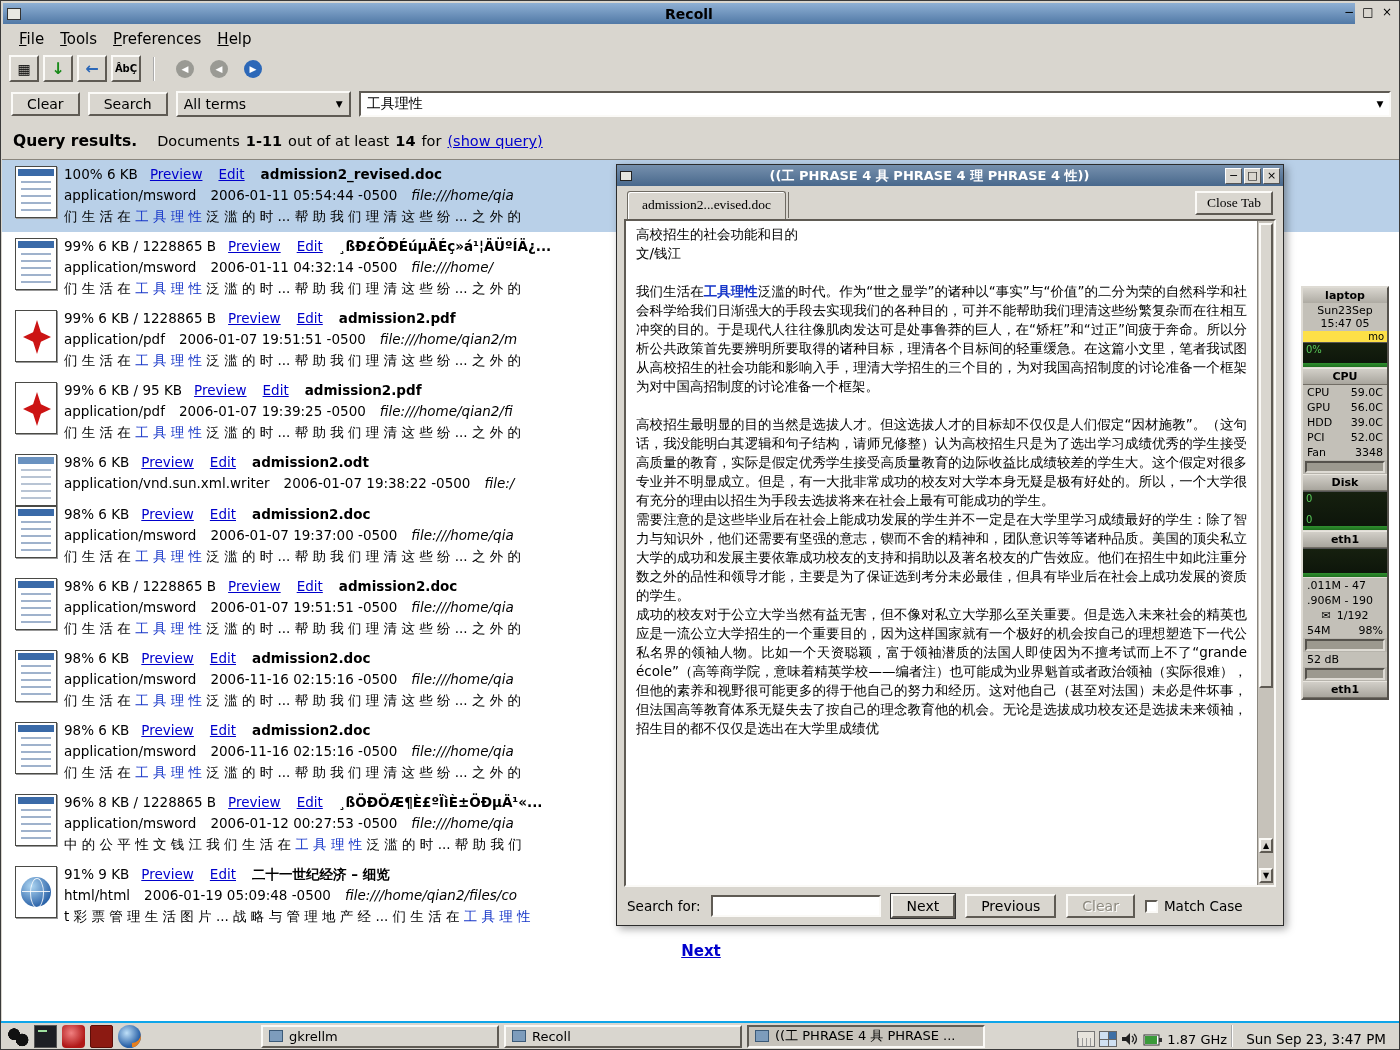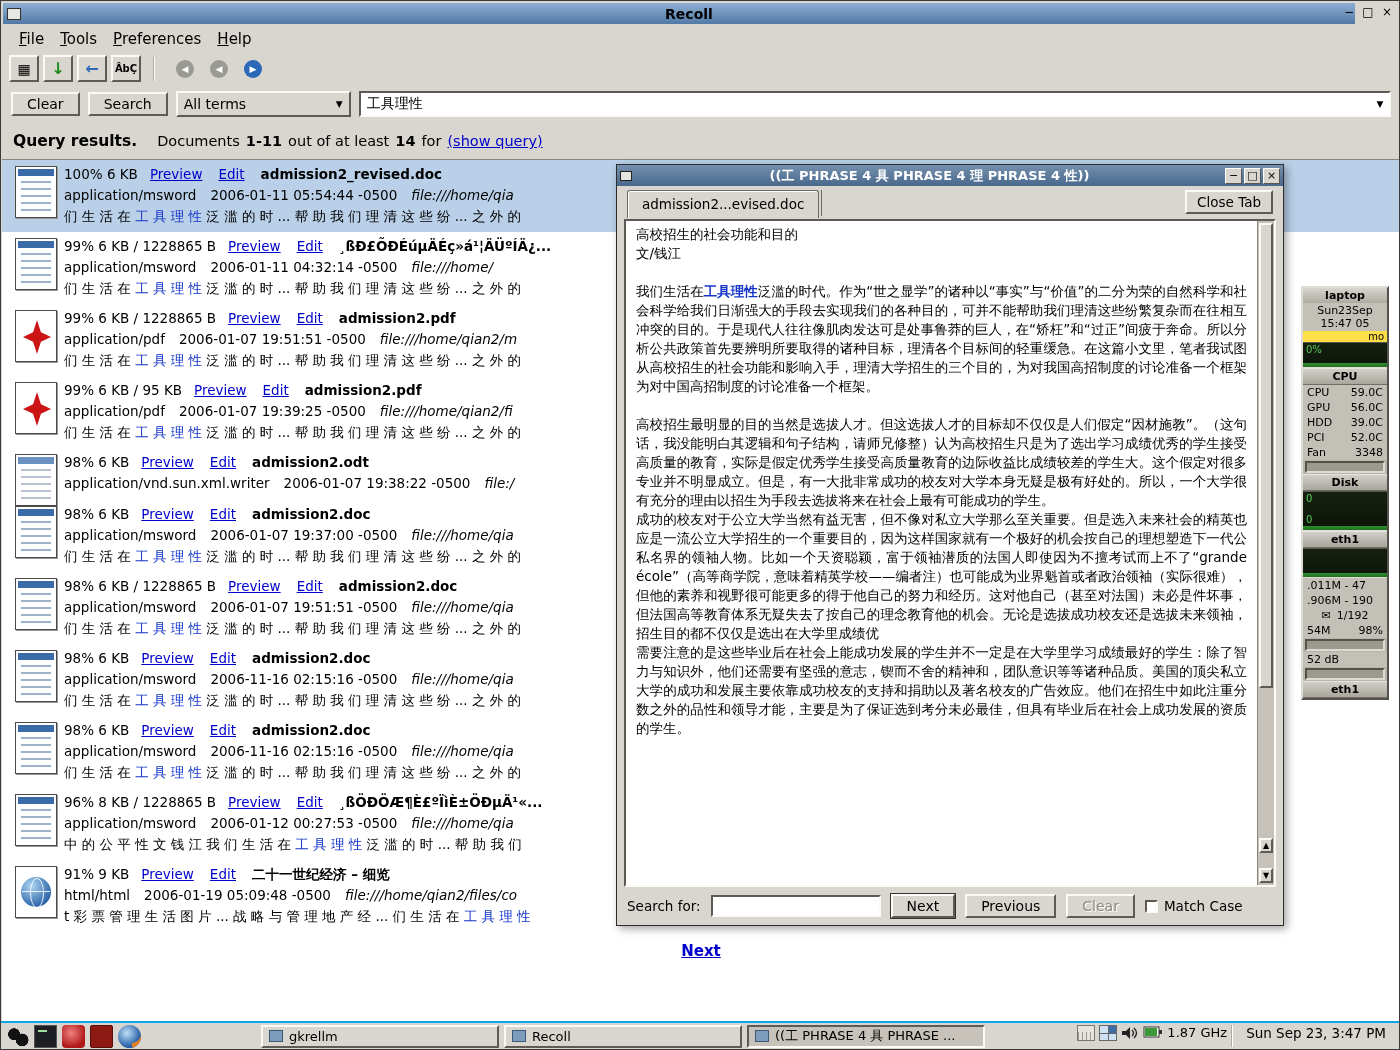--- a/index.html
+++ b/index.html
@@ -74,21 +74,21 @@
   .globe{width:30px;height:30px;border-radius:50%;background:radial-gradient(circle at 35% 30%,#aed6f2,#2a62a8 75%);position:relative;}
   .globe::before{content:"";position:absolute;left:9px;top:1px;width:12px;height:28px;border:1px solid rgba(255,255,255,.85);border-radius:50%;}
   .globe::after{content:"";position:absolute;left:1px;top:14px;width:28px;height:1px;background:rgba(255,255,255,.85);}
 
   
   #pv{position:absolute;left:615px;top:163px;width:668px;height:762px;background:#d9d6cf;border:1px solid #2c2c2c;box-shadow:3px 3px 8px rgba(0,0,0,.35);z-index:10;display:flex;flex-direction:column;}
   #pv-title{height:21px;background:linear-gradient(#7690ad,#48688c);display:flex;align-items:center;padding:0 3px;flex:none;}
   #pv-title .wicon{width:12px;height:10px;background:#e6e6e0;border:1px solid #222;margin-right:4px;}
   #pv-title .t{flex:1;text-align:center;font-weight:bold;font-size:13px;color:#fff;}
   .pv-cap{width:17px;height:16px;display:flex;align-items:center;justify-content:center;font-size:11px;color:#000;background:#d9d6cf;border:1px solid;border-color:#fff #555 #555 #fff;margin-left:2px;}
-  #pv-tabs{height:33px;display:flex;align-items:flex-start;padding:4px 10px 0 10px;flex:none;}
+  #pv-tabs{height:33px;display:flex;align-items:center;padding:4px 10px 0 10px;flex:none;font-family:Liberation Serif, serif;}
   .pv-tab{border:1px solid #6e6a62;border-bottom:none;background:#d9d6cf;padding:5px 14px 6px;font-size:13.5px;border-radius:3px 3px 0 0;box-shadow:inset 1px 1px 0 #fff;}
   .pv-tab-edge{width:6px;height:26px;border-left:1px solid #6e6a62;margin-left:2px;}
   #closetab{margin-left:auto;margin-bottom:4px;padding:2px 10px;font-size:13.5px;}
   #pv-body{flex:1;margin:0 7px;position:relative;overflow:hidden;border:2px solid;border-color:#5f5b54 #fbfaf7 #fbfaf7 #5f5b54;background:#fff;}
   #pv-text{position:absolute;left:0;top:0;right:17px;bottom:0;padding:4px 10px;font-size:13.5px;line-height:19px;overflow:hidden;text-align:justify;}
   #pv-text .blank{height:19px;}
   #pv-text .hl{color:#1535c8;font-weight:bold;}
   #pv-scroll{position:absolute;right:0;top:0;bottom:0;width:17px;background:#c6c2ba;border-left:1px solid #8a867e;}
   #pv-thumb{position:absolute;left:1px;right:1px;top:2px;height:70%;}
   .sbtn{position:absolute;left:1px;right:1px;height:15px;display:flex;align-items:center;justify-content:center;font-size:8px;}
@@ -123,21 +123,21 @@
   .ic-term{background:#1d1f24;border:1px solid #555;position:relative;}
   .ic-term::after{content:"";position:absolute;left:3px;top:4px;width:9px;height:2px;background:#9fe09f;}
   .ic-red1{background:radial-gradient(circle at 40% 35%,#f08080,#b01818 70%);border-radius:4px;}
   .ic-red2{background:#8c1a12;border:1px solid #5c0e08;border-radius:2px;}
   .ic-ff{border-radius:50%;background:radial-gradient(circle at 38% 35%,#bfe0f8,#2a62a8 65%);position:relative;overflow:hidden;}
   .ic-ff::after{content:"";position:absolute;right:-4px;top:-4px;width:18px;height:18px;border-radius:50%;border:4px solid #e87f1e;border-left-color:transparent;border-bottom-color:transparent;transform:rotate(45deg);}
   .task{width:238px;height:23px;display:flex;align-items:center;gap:6px;padding:0 6px;font-size:13px;overflow:hidden;white-space:nowrap;}
   .task .ticon{width:14px;height:12px;flex:none;background:#7d9cbc;border:1px solid #3c5a78;}
   .task.active{border-color:#5f5b54 #fbfaf7 #fbfaf7 #5f5b54;background:#c7c3bb;}
   .task span{overflow:hidden;text-overflow:ellipsis;}
-  .tray{margin-left:auto;display:flex;align-items:flex-start;gap:4px;}
+  .tray{margin-left:auto;display:flex;align-items:flex-end;gap:4px;}
   .tray-ic{width:18px;height:16px;}
   .ic-kbd{background:#e7e4dd;border:1px solid #777;background-image:repeating-linear-gradient(to right,#999 0 1px,transparent 1px 4px);background-size:100% 60%;background-position:0 100%;background-repeat:no-repeat;}
   .ic-pager{display:grid;grid-template-columns:1fr 1fr;grid-template-rows:1fr 1fr;gap:1px;background:#666;border:1px solid #666;}
   .ic-pager i{background:#cfe0f2;}
   .ic-pager i.on{background:#3c6ea5;}
   .freq{font-size:13px;}
   .clocksep{width:3px;height:22px;border-left:2px groove #fff;}
   .clock{font-size:13.5px;padding:0 8px;}
 </style>
 </head>
@@ -343,22 +343,22 @@
       <span id="closetab" class="btn out">Close Tab</span>
     </div>
     <div id="pv-body">
       <div id="pv-text">
         <div>高校招生的社会功能和目的</div>
         <div>文/钱江</div>
         <div class="blank"></div>
         <div><span>我们生活在</span><span class="hl">工具理性</span><span>泛滥的时代。作为“世之显学”的诸种以“事实”与“价值”的二分为荣的自然科学和社会科学给我们日渐强大的手段去实现我们的各种目的，可并不能帮助我们理清这些纷繁复杂而在往相互冲突的目的。于是现代人往往像肌肉发达可是处事鲁莽的巨人，在“矫枉”和“过正”间疲于奔命。所以分析公共政策首先要辨明所要取得的诸种目标，理清各个目标间的轻重缓急。在这篇小文里，笔者我试图从高校招生的社会功能和影响入手，理清大学招生的三个目的，为对我国高招制度的讨论准备一个框架为对中国高招制度的讨论准备一个框架。</span></div>
         <div class="blank"></div>
         <div>高校招生最明显的目的当然是选拔人才。但这选拔人才的目标却不仅仅是人们假定“因材施教”。（这句话，我没能明白其逻辑和句子结构，请师兄修整）认为高校招生只是为了选出学习成绩优秀的学生接受高质量的教育，实际是假定优秀学生接受高质量教育的边际收益比成绩较差的学生大。这个假定对很多专业并不明显成立。但是，有一大批非常成功的校友对大学本身无疑是极有好处的。所以，一个大学很有充分的理由以招生为手段去选拔将来在社会上最有可能成功的学生。</div>
+        <div>需要注意的是这些毕业后在社会上能成功发展的学生并不一定是在大学里学习成绩最好的学生：除了智力与知识外，他们还需要有坚强的意志，锲而不舍的精神和，团队意识等等诸种品质。美国的顶尖私立大学的成功和发展主要依靠成功校友的支持和捐助以及著名校友的广告效应。他们在招生中如此注重分数之外的品性和领导才能，主要是为了保证选到考分未必最佳，但具有毕业后在社会上成功发展的资质的学生。</div>
         <div>成功的校友对于公立大学当然有益无害，但不像对私立大学那么至关重要。但是选入未来社会的精英也应是一流公立大学招生的一个重要目的，因为这样国家就有一个极好的机会按自己的理想塑造下一代公私名界的领袖人物。比如一个天资聪颖，富于领袖潜质的法国人即使因为不擅考试而上不了“grande école”（高等商学院，意味着精英学校——编者注）也可能成为业界魁首或者政治领袖（实际很难），但他的素养和视野很可能更多的得于他自己的努力和经历。这对他自己（甚至对法国）未必是件坏事，但法国高等教育体系无疑失去了按自己的理念教育他的机会。无论是选拔成功校友还是选拔未来领袖，招生目的都不仅仅是选出在大学里成绩优</div>
-        <div>需要注意的是这些毕业后在社会上能成功发展的学生并不一定是在大学里学习成绩最好的学生：除了智力与知识外，他们还需要有坚强的意志，锲而不舍的精神和，团队意识等等诸种品质。美国的顶尖私立大学的成功和发展主要依靠成功校友的支持和捐助以及著名校友的广告效应。他们在招生中如此注重分数之外的品性和领导才能，主要是为了保证选到考分未必最佳，但具有毕业后在社会上成功发展的资质的学生。</div>
       </div>
       <div id="pv-scroll">
         <div id="pv-thumb" class="out"></div>
         <div id="sb-up" class="sbtn out">▲</div>
         <div id="sb-dn" class="sbtn out">▼</div>
       </div>
     </div>
     <div id="pv-find">
       <span>Search for:</span>
       <input type="text" style="">

